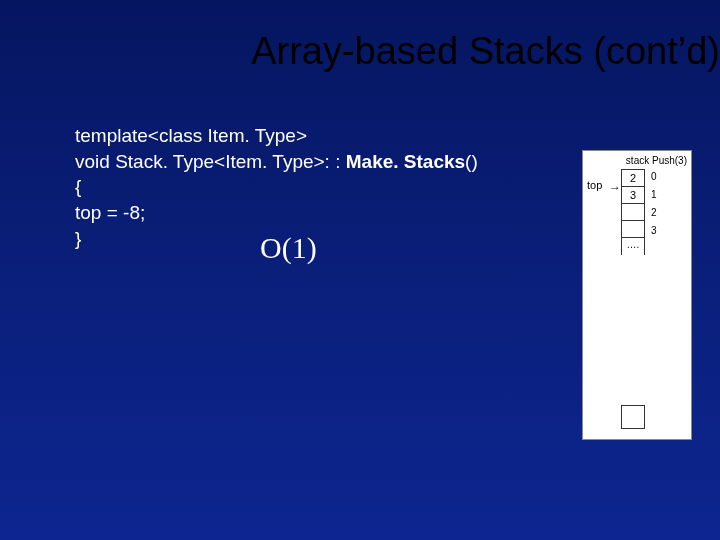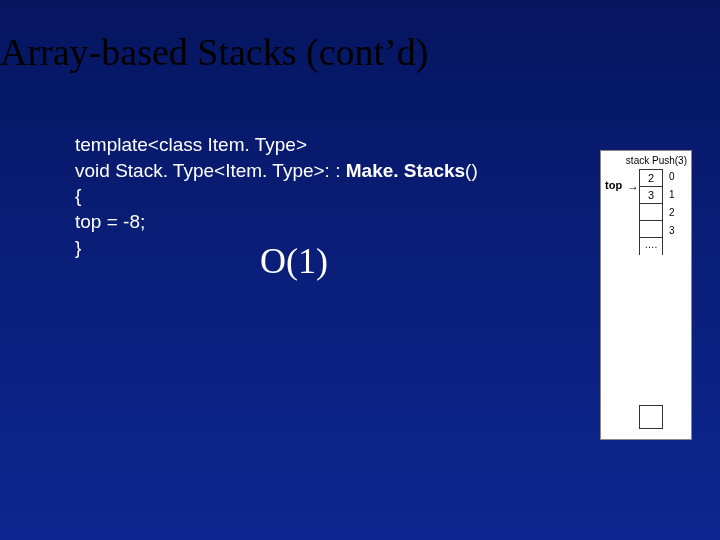--- a/index.html
+++ b/index.html
@@ -6,67 +6,66 @@
   body {
     width: 720px;
     height: 540px;
     background: linear-gradient(to bottom, #051560 0%, #0a1f7a 50%, #0d2590 100%);
     font-family: Arial, Helvetica, sans-serif;
     position: relative;
     overflow: hidden;
   }
   .title {
     color: #000;
-    font-family: Liberation Serif, serif;
+    font-family: Liberation Sans, sans-serif;
     font-size: 38px;
-    text-align: left;
+    text-align: right;
     padding-top: 30px;
     padding-bottom: 50px;
   }
   .content-area {
     position: relative;
     padding-left: 75px;
   }
   .code {
     color: #fff;
     font-size: 19px;
     line-height: 1.35;
-    margin-top: 8px;
   }
   .code .bold { font-weight: bold; }
   .bigo {
     color: #fff;
     font-family: "Times New Roman", Times, serif;
-    font-size: 36px;
+    font-size: 30px;
     position: absolute;
     left: 260px;
     top: 108px;
   }
   .diagram {
     position: absolute;
     right: 28px;
     top: 150px;
-    width: 92px;
+    width: 110px;
     height: 290px;
     background: #fff;
     border: 1px solid #888;
   }
   .diagram .caption {
     position: absolute;
     top: 4px;
     right: 4px;
     font-size: 10px;
     color: #000;
   }
   .diagram .toplabel {
     position: absolute;
     left: 4px;
     top: 28px;
     font-size: 11px;
-    font-weight: bold;
+    font-weight: normal;
     color: #000;
   }
   .diagram .toparrow {
     position: absolute;
     left: 26px;
     top: 28px;
     font-size: 12px;
     color: #000;
   }
   .diagram .stackbox {

